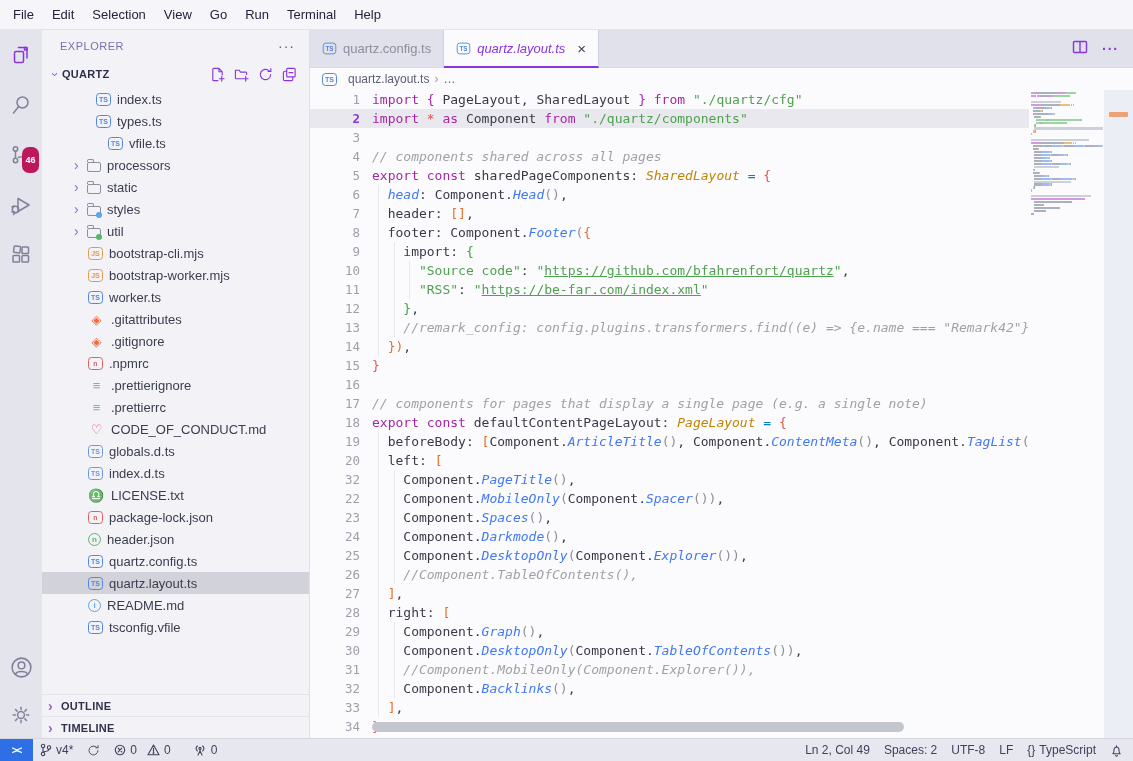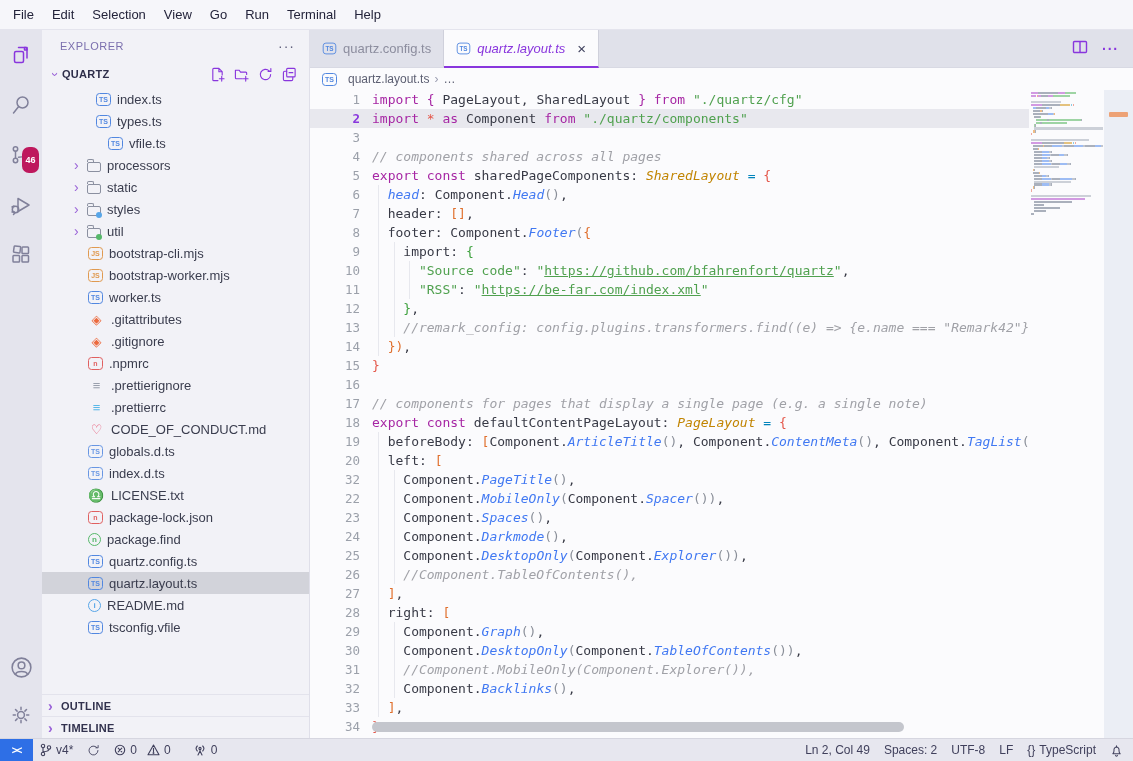--- a/index.html
+++ b/index.html
@@ -288,21 +288,21 @@
         <div class="tree-row" style="padding-left: 46px;">
           <span class="fic ic-glyph" style="color: rgb(232, 145, 58);">♎</span>
           <span class="tree-label">LICENSE.txt</span>
         </div>
         <div class="tree-row" style="padding-left: 46px;">
           <span class="fic ic-box ic-red">n</span>
           <span class="tree-label">package-lock.json</span>
         </div>
         <div class="tree-row" style="padding-left: 46px;">
           <span class="fic ic-circle ic-green">n</span>
-          <span class="tree-label">package.find</span>
+          <span class="tree-label">header.json</span>
         </div>
         <div class="tree-row" style="padding-left: 46px;">
           <span class="fic ic-box ic-blue">TS</span>
           <span class="tree-label">quartz.config.ts</span>
         </div>
         <div class="tree-row selected" style="padding-left: 46px;">
           <span class="fic ic-box ic-blue">TS</span>
           <span class="tree-label">quartz.layout.ts</span>
         </div>
         <div class="tree-row" style="padding-left: 46px;">

